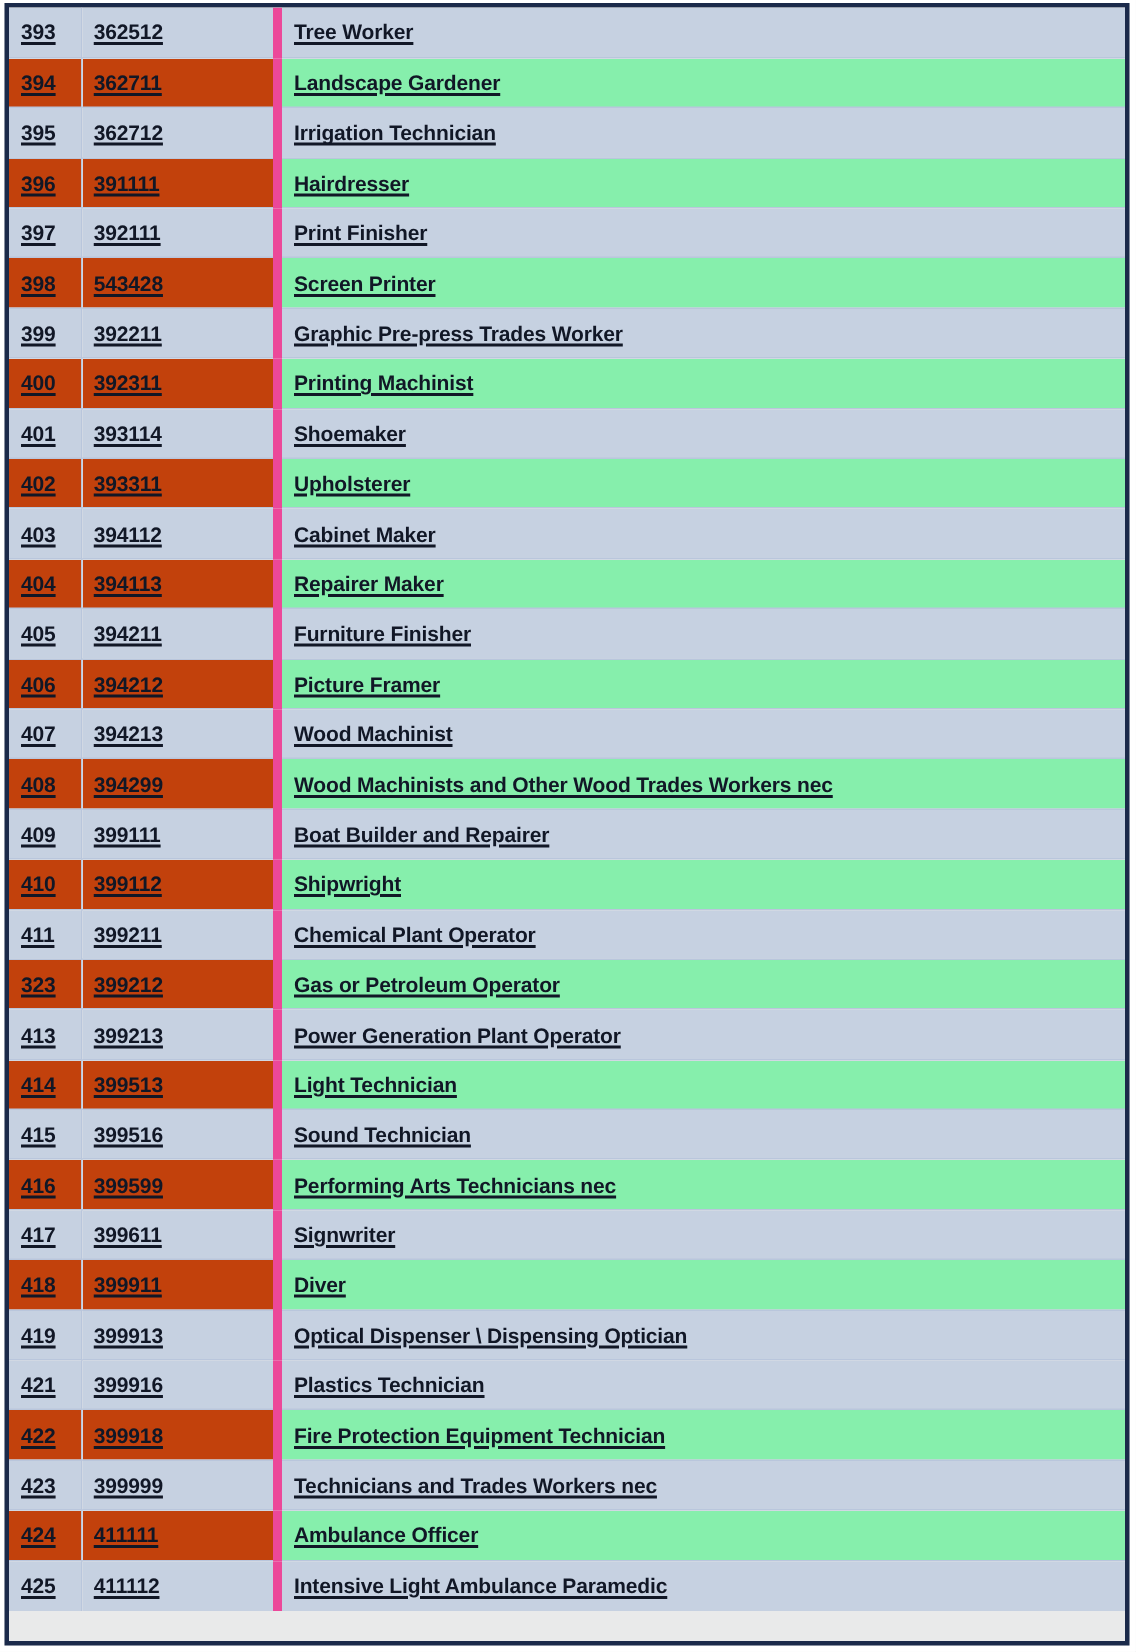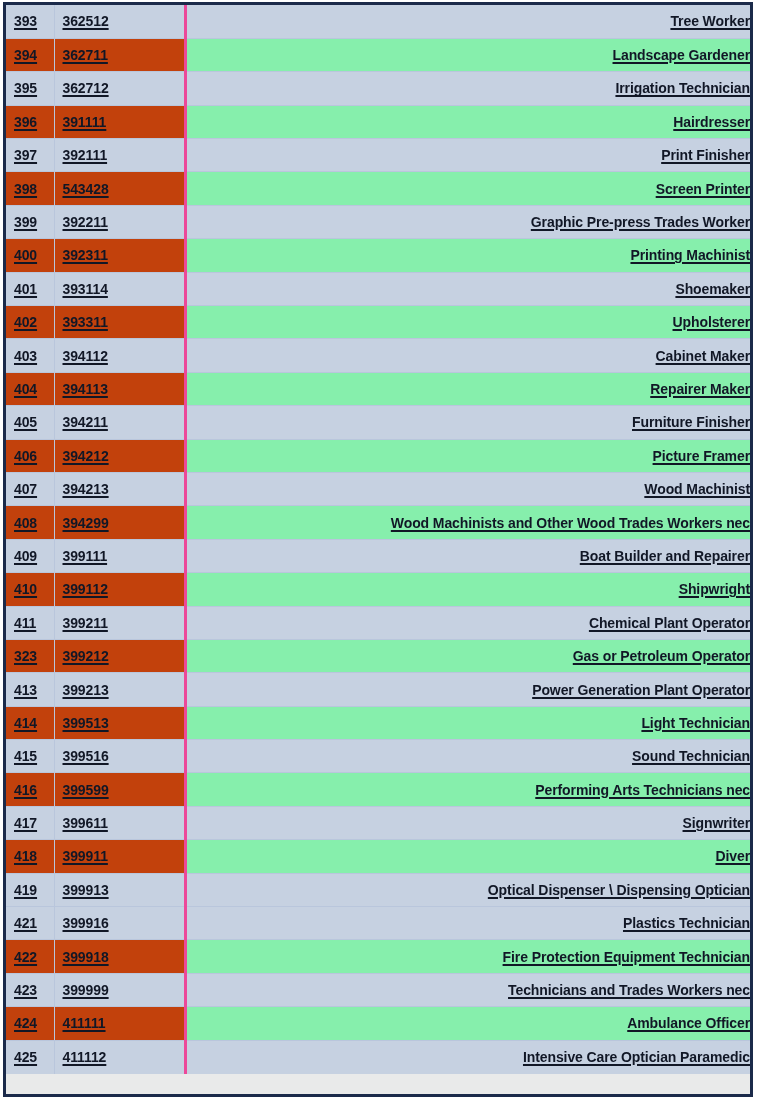--- a/index.html
+++ b/index.html
@@ -61,26 +61,25 @@
   col.c-index { width: 48px; }
   col.c-code  { width: 131px; }
   col.c-title { width: auto; }
 
   td.cell-index {
     border-right: 1px solid #b9c6dc;
     text-align: left;
     padding-left: 7px;
   }
   td.cell-code {
-    border-right: 3px solid #ec4899;
+    border-right: 6px solid #ec4899;
     padding-left: 9px;
   }
   td.cell-title {
     padding-left: 9px;
-    text-align: right;
   }
 
   
   tr.band-blue td  { background: #c6d1e1; }
   tr.band-light td { background: #86efac; }
 
   tr.band-blue  td.cell-index,
   tr.band-blue  td.cell-code  { background: #c6d1e1; }
   tr.band-light td.cell-index,
   tr.band-light td.cell-code  { background: #c2410c; }
@@ -258,18 +257,18 @@
             <td class="cell-title"><span class="txt">Technicians and Trades Workers nec</span></td>
           </tr>
           <tr class="band-light">
             <td class="cell-index"><span class="txt">424</span></td>
             <td class="cell-code"><span class="txt">411111</span></td>
             <td class="cell-title"><span class="txt">Ambulance Officer</span></td>
           </tr>
           <tr class="band-blue">
             <td class="cell-index"><span class="txt">425</span></td>
             <td class="cell-code"><span class="txt">411112</span></td>
-            <td class="cell-title"><span class="txt">Intensive Care Optician Paramedic</span></td>
+            <td class="cell-title"><span class="txt">Intensive Light Ambulance Paramedic</span></td>
           </tr>
         </tbody>
     </table>
   </div>
 </div>
 
 </body></html>

